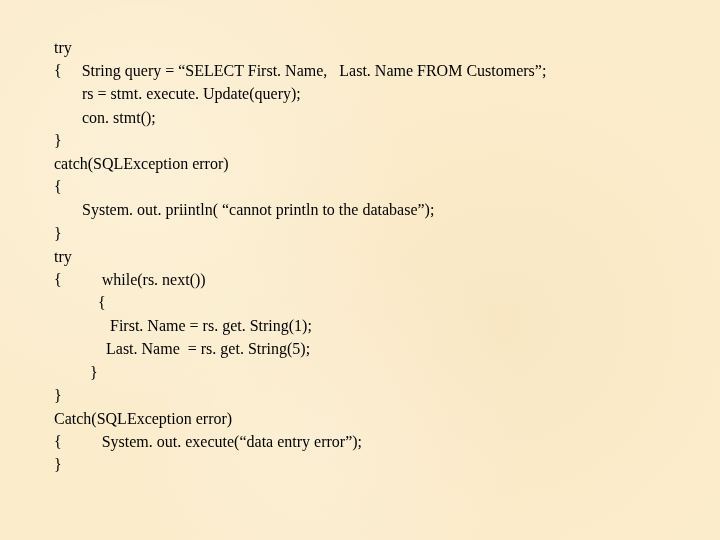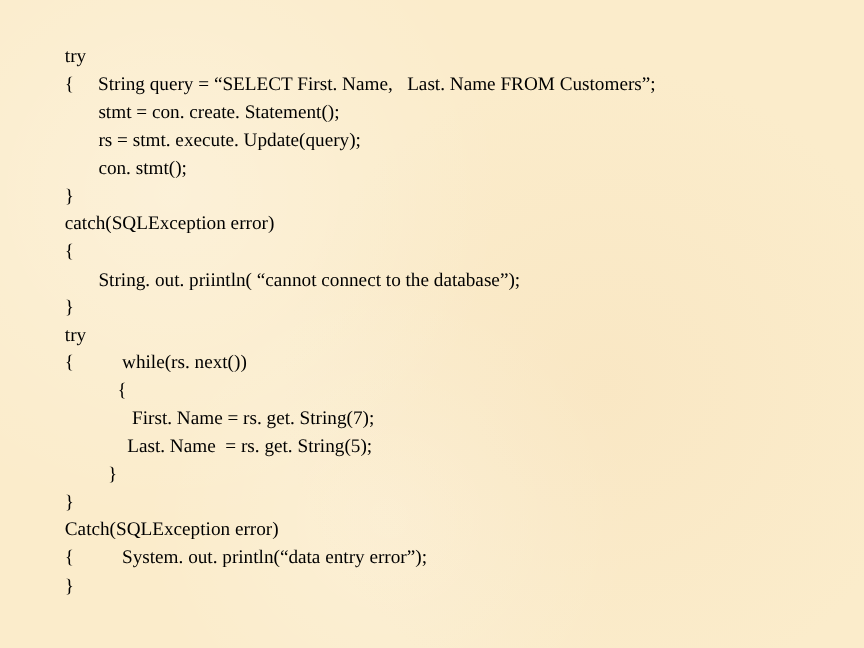--- a/index.html
+++ b/index.html
@@ -26,31 +26,30 @@
   .line {
     white-space: pre;
   }
 </style>
 </head>
 <body>
 
 <div class="slide">
   <div class="line">try</div>
   <div class="line">{     String query = “SELECT First. Name,   Last. Name FROM Customers”;</div>
-  <div class="line">       stmt = con. create. Statement();</div>
   <div class="line">       rs = stmt. execute. Update(query);</div>
   <div class="line">       con. stmt();</div>
   <div class="line">}</div>
   <div class="line">catch(SQLException error)</div>
   <div class="line">{</div>
-  <div class="line">       String. out. priintln( “cannot connect to the database”);</div>
+  <div class="line">       System. out. priintln( “cannot println to the database”);</div>
   <div class="line">}</div>
   <div class="line">try</div>
   <div class="line">{          while(rs. next())</div>
   <div class="line">           {</div>
-  <div class="line">              First. Name = rs. get. String(7);</div>
+  <div class="line">              First. Name = rs. get. String(1);</div>
   <div class="line">             Last. Name  = rs. get. String(5);</div>
   <div class="line">         }</div>
   <div class="line">}</div>
   <div class="line">Catch(SQLException error)</div>
-  <div class="line">{          System. out. println(“data entry error”);</div>
+  <div class="line">{          System. out. execute(“data entry error”);</div>
   <div class="line">}</div>
 </div>
 
 </body></html>

